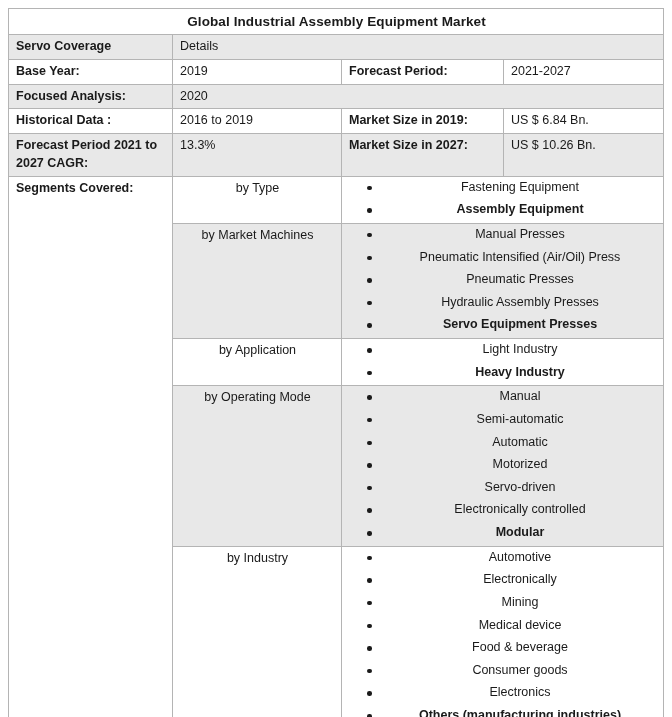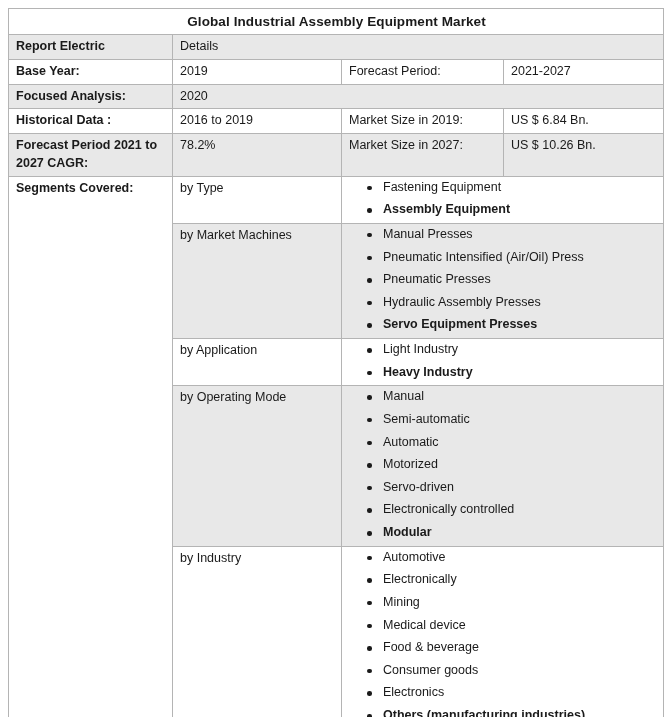--- a/index.html
+++ b/index.html
@@ -51,21 +51,21 @@
   
   .shaded { background: #e8e8e8 !important; }
 
   
   td.label-cell {
     font-weight: bold;
     background: #e8e8e8;
   }
 
   td.bold-mid {
-    font-weight: normal;
+    font-weight: bold;
   }
 
   
   td.seg-key {
     vertical-align: top;
   }
 
   
   ul.bullets {
     margin: 0;
@@ -83,41 +83,41 @@
     content: "";
     position: absolute;
     left: -16px;
     top: 6px;
     width: 4.5px;
     height: 4.5px;
     border-radius: 50%;
     background: #1a1a1a;
   }
 
-  td.seg-cell { padding-top: 5px; padding-bottom: 4px; }
+  td.seg-cell { padding-top: 5px; padding-bottom: 4px; text-align: center; }
 </style>
 </head>
 <body>
 
 <div id="table-wrap">
   <table class="market-table">
     <colgroup>
       <col style="width:164px">
       <col style="width:169px">
       <col style="width:162px">
       <col style="width:160px">
     </colgroup>
     <tbody>
 
       <tr>
         <td class="title-cell" colspan="4">Global Industrial Assembly Equipment Market</td>
       </tr>
 
       <tr>
-        <td class="label-cell shaded">Report Electric</td>
+        <td class="label-cell shaded">Servo Coverage</td>
         <td class="shaded" colspan="3">Details</td>
       </tr>
 
       <tr>
         <td class="label-cell">Base Year:</td>
         <td>2019</td>
         <td class="bold-mid">Forecast Period:</td>
         <td>2021-2027</td>
       </tr>
 
@@ -128,21 +128,21 @@
 
       <tr>
         <td class="label-cell">Historical Data :</td>
         <td>2016 to 2019</td>
         <td class="bold-mid">Market Size in 2019:</td>
         <td>US $ 6.84 Bn.</td>
       </tr>
 
       <tr>
         <td class="label-cell shaded">Forecast Period 2021 to 2027 CAGR:</td>
-        <td class="shaded">78.2%</td>
+        <td class="shaded">13.3%</td>
         <td class="bold-mid shaded">Market Size in 2027:</td>
         <td class="shaded">US $ 10.26 Bn.</td>
       </tr>
 
       <tr>
         <td class="label-cell" rowspan="5">Segments Covered:</td>
         <td class="seg-key seg-cell">by Type</td>
         <td class="seg-cell" colspan="2">
           <ul class="bullets">
             <li>Fastening Equipment</li>

